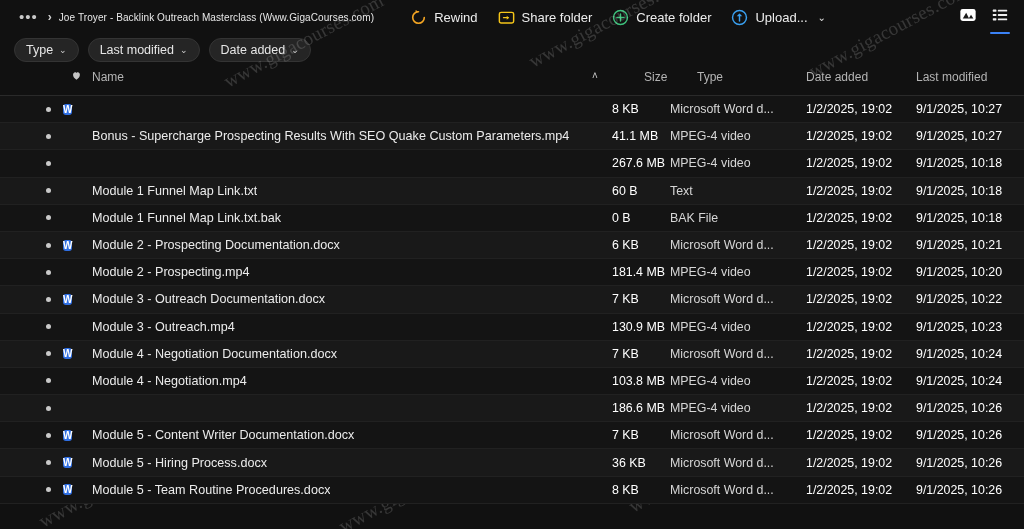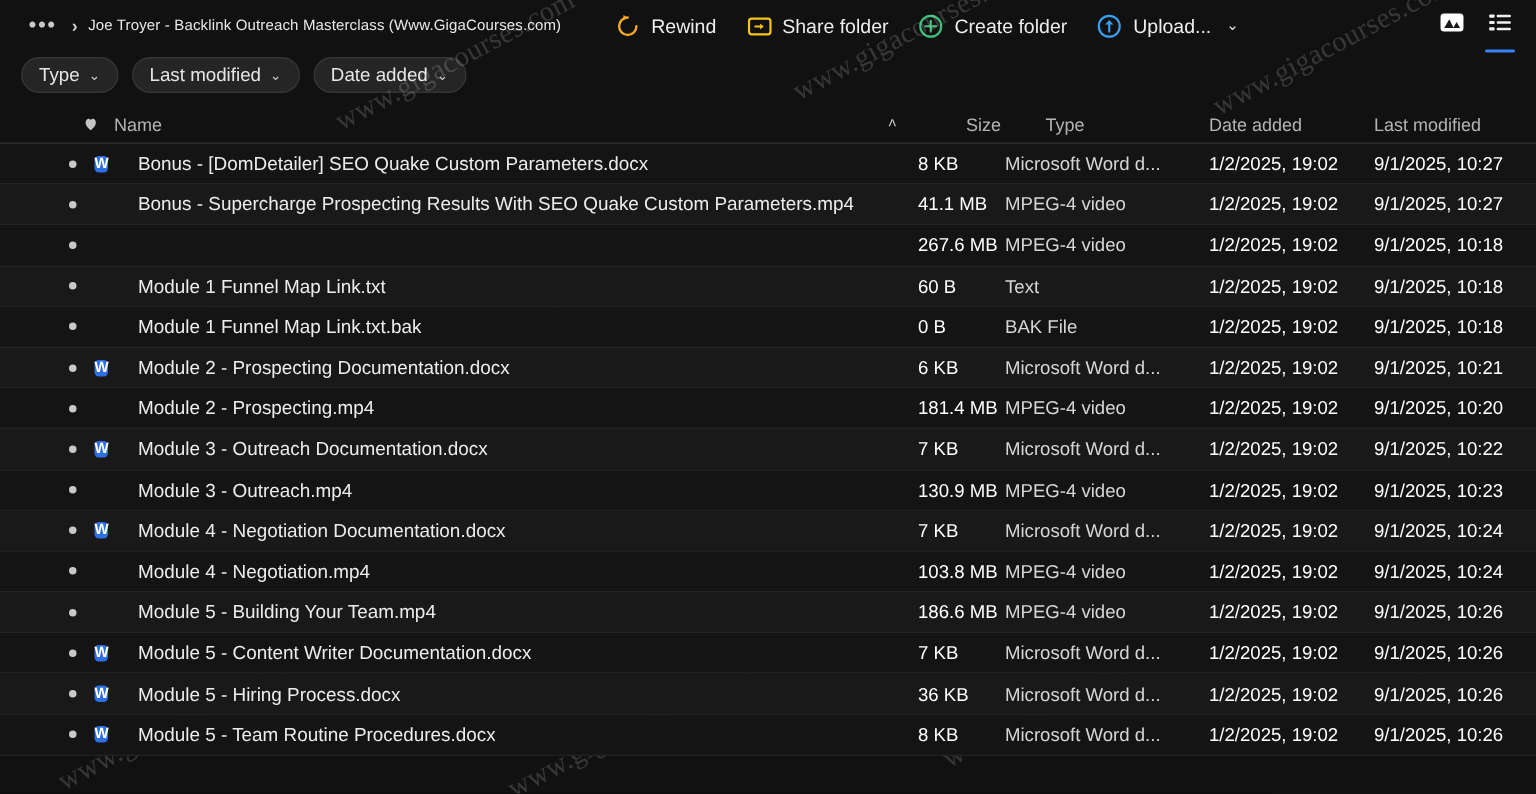--- a/index.html
+++ b/index.html
@@ -45,23 +45,23 @@
   .chip {
     display: inline-flex; align-items: center; gap: 6px;
     background: #252525; border: 1px solid #343434;
     color: #e6e6e6; font-size: 12.5px;
     padding: 4px 11px; border-radius: 13px; cursor: pointer;
   }
   .chip .cv { font-size: 9px; color: #cfcfcf; }
 
   
   .thead {
-    display: flex; align-items: center; height: 26px;
+    display: flex; align-items: flex-start; height: 26px;
     border-bottom: 1px solid #2a2a2a; color: #b4b4b4; font-size: 12px;
-    padding-left: 0;
+    padding-left: 16px;
   }
   .th { white-space: nowrap; }
   .th-heart { width: 28px; display: flex; justify-content: flex-end; padding-right: 0; margin-left: 38px;}
   .th-name { margin-left: 10px; }
   .th-caret { position: absolute; left: 592px; color: #cfcfcf; font-size: 10px; }
   .th-size { position: absolute; left: 644px; }
   .th-type { position: absolute; left: 697px; }
   .th-dadd { position: absolute; left: 806px; }
   .th-lmod { position: absolute; left: 916px; }
   .thead-wrap { position: relative; }
@@ -243,21 +243,20 @@
       <span class="th th-caret">˄</span>
       <span class="th th-size">Size</span>
       <span class="th th-type">Type</span>
       <span class="th th-dadd">Date added</span>
       <span class="th th-lmod">Last modified</span>
     </div>
     <div id="rows">
         <div class="row odd">
           <span class="dot"></span>
           <span class="ficon"><span class="ic-docx">W</span></span>
-          <span class="fname">Bonus - [DomDetailer] SEO Quake Custom Parameters.docx</span>
           <span class="cell c-size">8 KB</span>
           <span class="cell c-type">Microsoft Word d...</span>
           <span class="cell c-dadd">1/2/2025, 19:02</span>
           <span class="cell c-lmod">9/1/2025, 10:27</span>
         </div>
         <div class="row even">
           <span class="dot"></span>
           <span class="ficon"><span class="ic-mp4 v1"></span></span>
           <span class="fname">Bonus - Supercharge Prospecting Results With SEO Quake Custom Parameters.mp4</span>
           <span class="cell c-size">41.1 MB</span>
@@ -341,21 +340,20 @@
           <span class="ficon"><span class="ic-mp4 v5"></span></span>
           <span class="fname">Module 4 - Negotiation.mp4</span>
           <span class="cell c-size">103.8 MB</span>
           <span class="cell c-type">MPEG-4 video</span>
           <span class="cell c-dadd">1/2/2025, 19:02</span>
           <span class="cell c-lmod">9/1/2025, 10:24</span>
         </div>
         <div class="row even">
           <span class="dot"></span>
           <span class="ficon"><span class="ic-mp4 v6"></span></span>
-          <span class="fname">Module 5 - Building Your Team.mp4</span>
           <span class="cell c-size">186.6 MB</span>
           <span class="cell c-type">MPEG-4 video</span>
           <span class="cell c-dadd">1/2/2025, 19:02</span>
           <span class="cell c-lmod">9/1/2025, 10:26</span>
         </div>
         <div class="row odd">
           <span class="dot"></span>
           <span class="ficon"><span class="ic-docx">W</span></span>
           <span class="fname">Module 5 - Content Writer Documentation.docx</span>
           <span class="cell c-size">7 KB</span>

